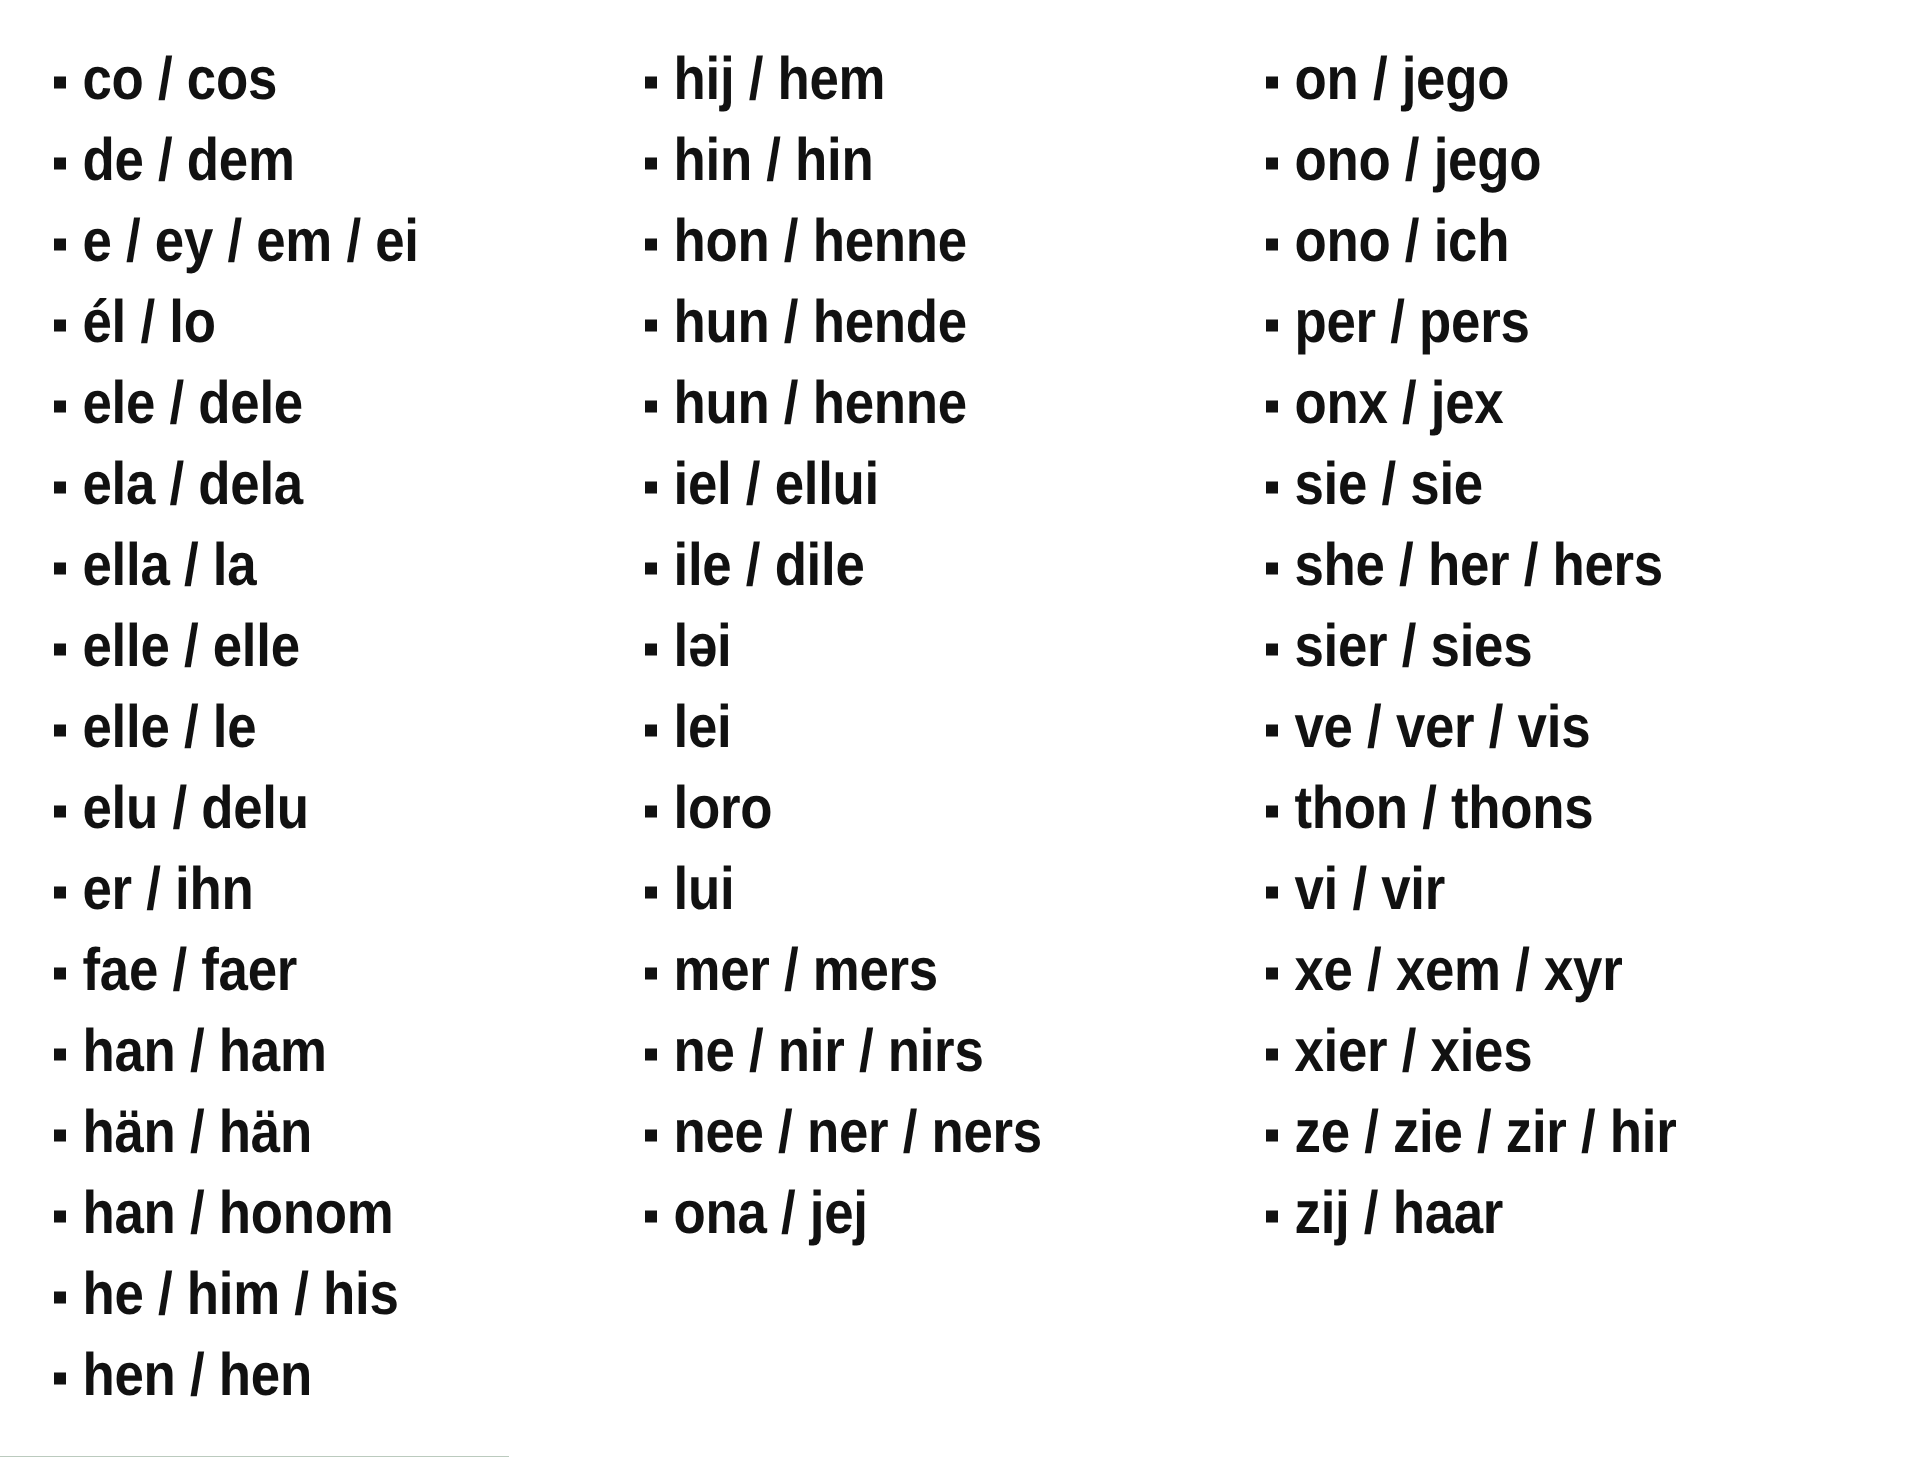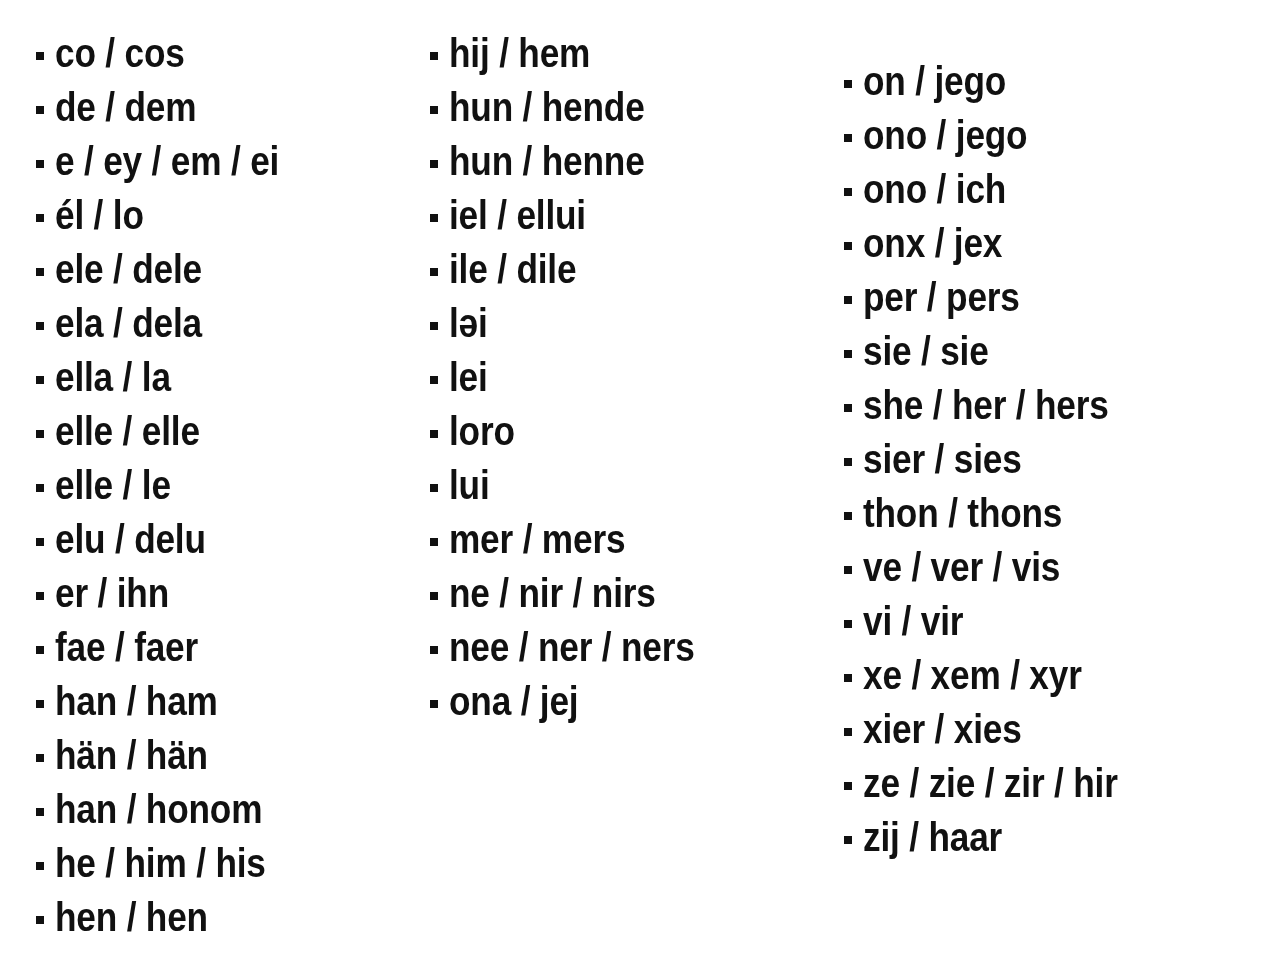--- a/index.html
+++ b/index.html
@@ -27,21 +27,21 @@
     align-items: flex-start;
     padding-top: 26px;
     box-sizing: border-box;
     height: 100%;
   }
   .column {
     box-sizing: border-box;
   }
   .column.col-1 { width: 418px; padding-left: 36px; }
   .column.col-2 { width: 412px; padding-left: 12px; }
-  .column.col-3 { width: 450px; padding-left: 14px; margin-top: 28px; }
+  .column.col-3 { width: 450px; padding-left: 14px; }
 
   ul.pronoun-list {
     list-style: none;
     margin: 0;
     padding: 0;
   }
   li.pronoun-item {
     display: flex;
     align-items: baseline;
     height: 54px;
@@ -147,20 +147,28 @@
         </ul>
     </div>
     <div class="column col-2">
       <ul class="pronoun-list">
           <li class="pronoun-item">
             <span class="bullet"></span>
             <span class="pronoun-text">hij / hem</span>
           </li>
           <li class="pronoun-item">
             <span class="bullet"></span>
+            <span class="pronoun-text">hin / hin</span>
+          </li>
+          <li class="pronoun-item">
+            <span class="bullet"></span>
+            <span class="pronoun-text">hon / henne</span>
+          </li>
+          <li class="pronoun-item">
+            <span class="bullet"></span>
             <span class="pronoun-text">hun / hende</span>
           </li>
           <li class="pronoun-item">
             <span class="bullet"></span>
             <span class="pronoun-text">hun / henne</span>
           </li>
           <li class="pronoun-item">
             <span class="bullet"></span>
             <span class="pronoun-text">iel / ellui</span>
           </li>
@@ -211,45 +219,45 @@
           <li class="pronoun-item">
             <span class="bullet"></span>
             <span class="pronoun-text">ono / jego</span>
           </li>
           <li class="pronoun-item">
             <span class="bullet"></span>
             <span class="pronoun-text">ono / ich</span>
           </li>
           <li class="pronoun-item">
             <span class="bullet"></span>
+            <span class="pronoun-text">per / pers</span>
+          </li>
+          <li class="pronoun-item">
+            <span class="bullet"></span>
             <span class="pronoun-text">onx / jex</span>
           </li>
           <li class="pronoun-item">
             <span class="bullet"></span>
-            <span class="pronoun-text">per / pers</span>
-          </li>
-          <li class="pronoun-item">
-            <span class="bullet"></span>
             <span class="pronoun-text">sie / sie</span>
           </li>
           <li class="pronoun-item">
             <span class="bullet"></span>
             <span class="pronoun-text">she / her / hers</span>
           </li>
           <li class="pronoun-item">
             <span class="bullet"></span>
             <span class="pronoun-text">sier / sies</span>
           </li>
           <li class="pronoun-item">
             <span class="bullet"></span>
+            <span class="pronoun-text">ve / ver / vis</span>
+          </li>
+          <li class="pronoun-item">
+            <span class="bullet"></span>
             <span class="pronoun-text">thon / thons</span>
-          </li>
-          <li class="pronoun-item">
-            <span class="bullet"></span>
-            <span class="pronoun-text">ve / ver / vis</span>
           </li>
           <li class="pronoun-item">
             <span class="bullet"></span>
             <span class="pronoun-text">vi / vir</span>
           </li>
           <li class="pronoun-item">
             <span class="bullet"></span>
             <span class="pronoun-text">xe / xem / xyr</span>
           </li>
           <li class="pronoun-item">

